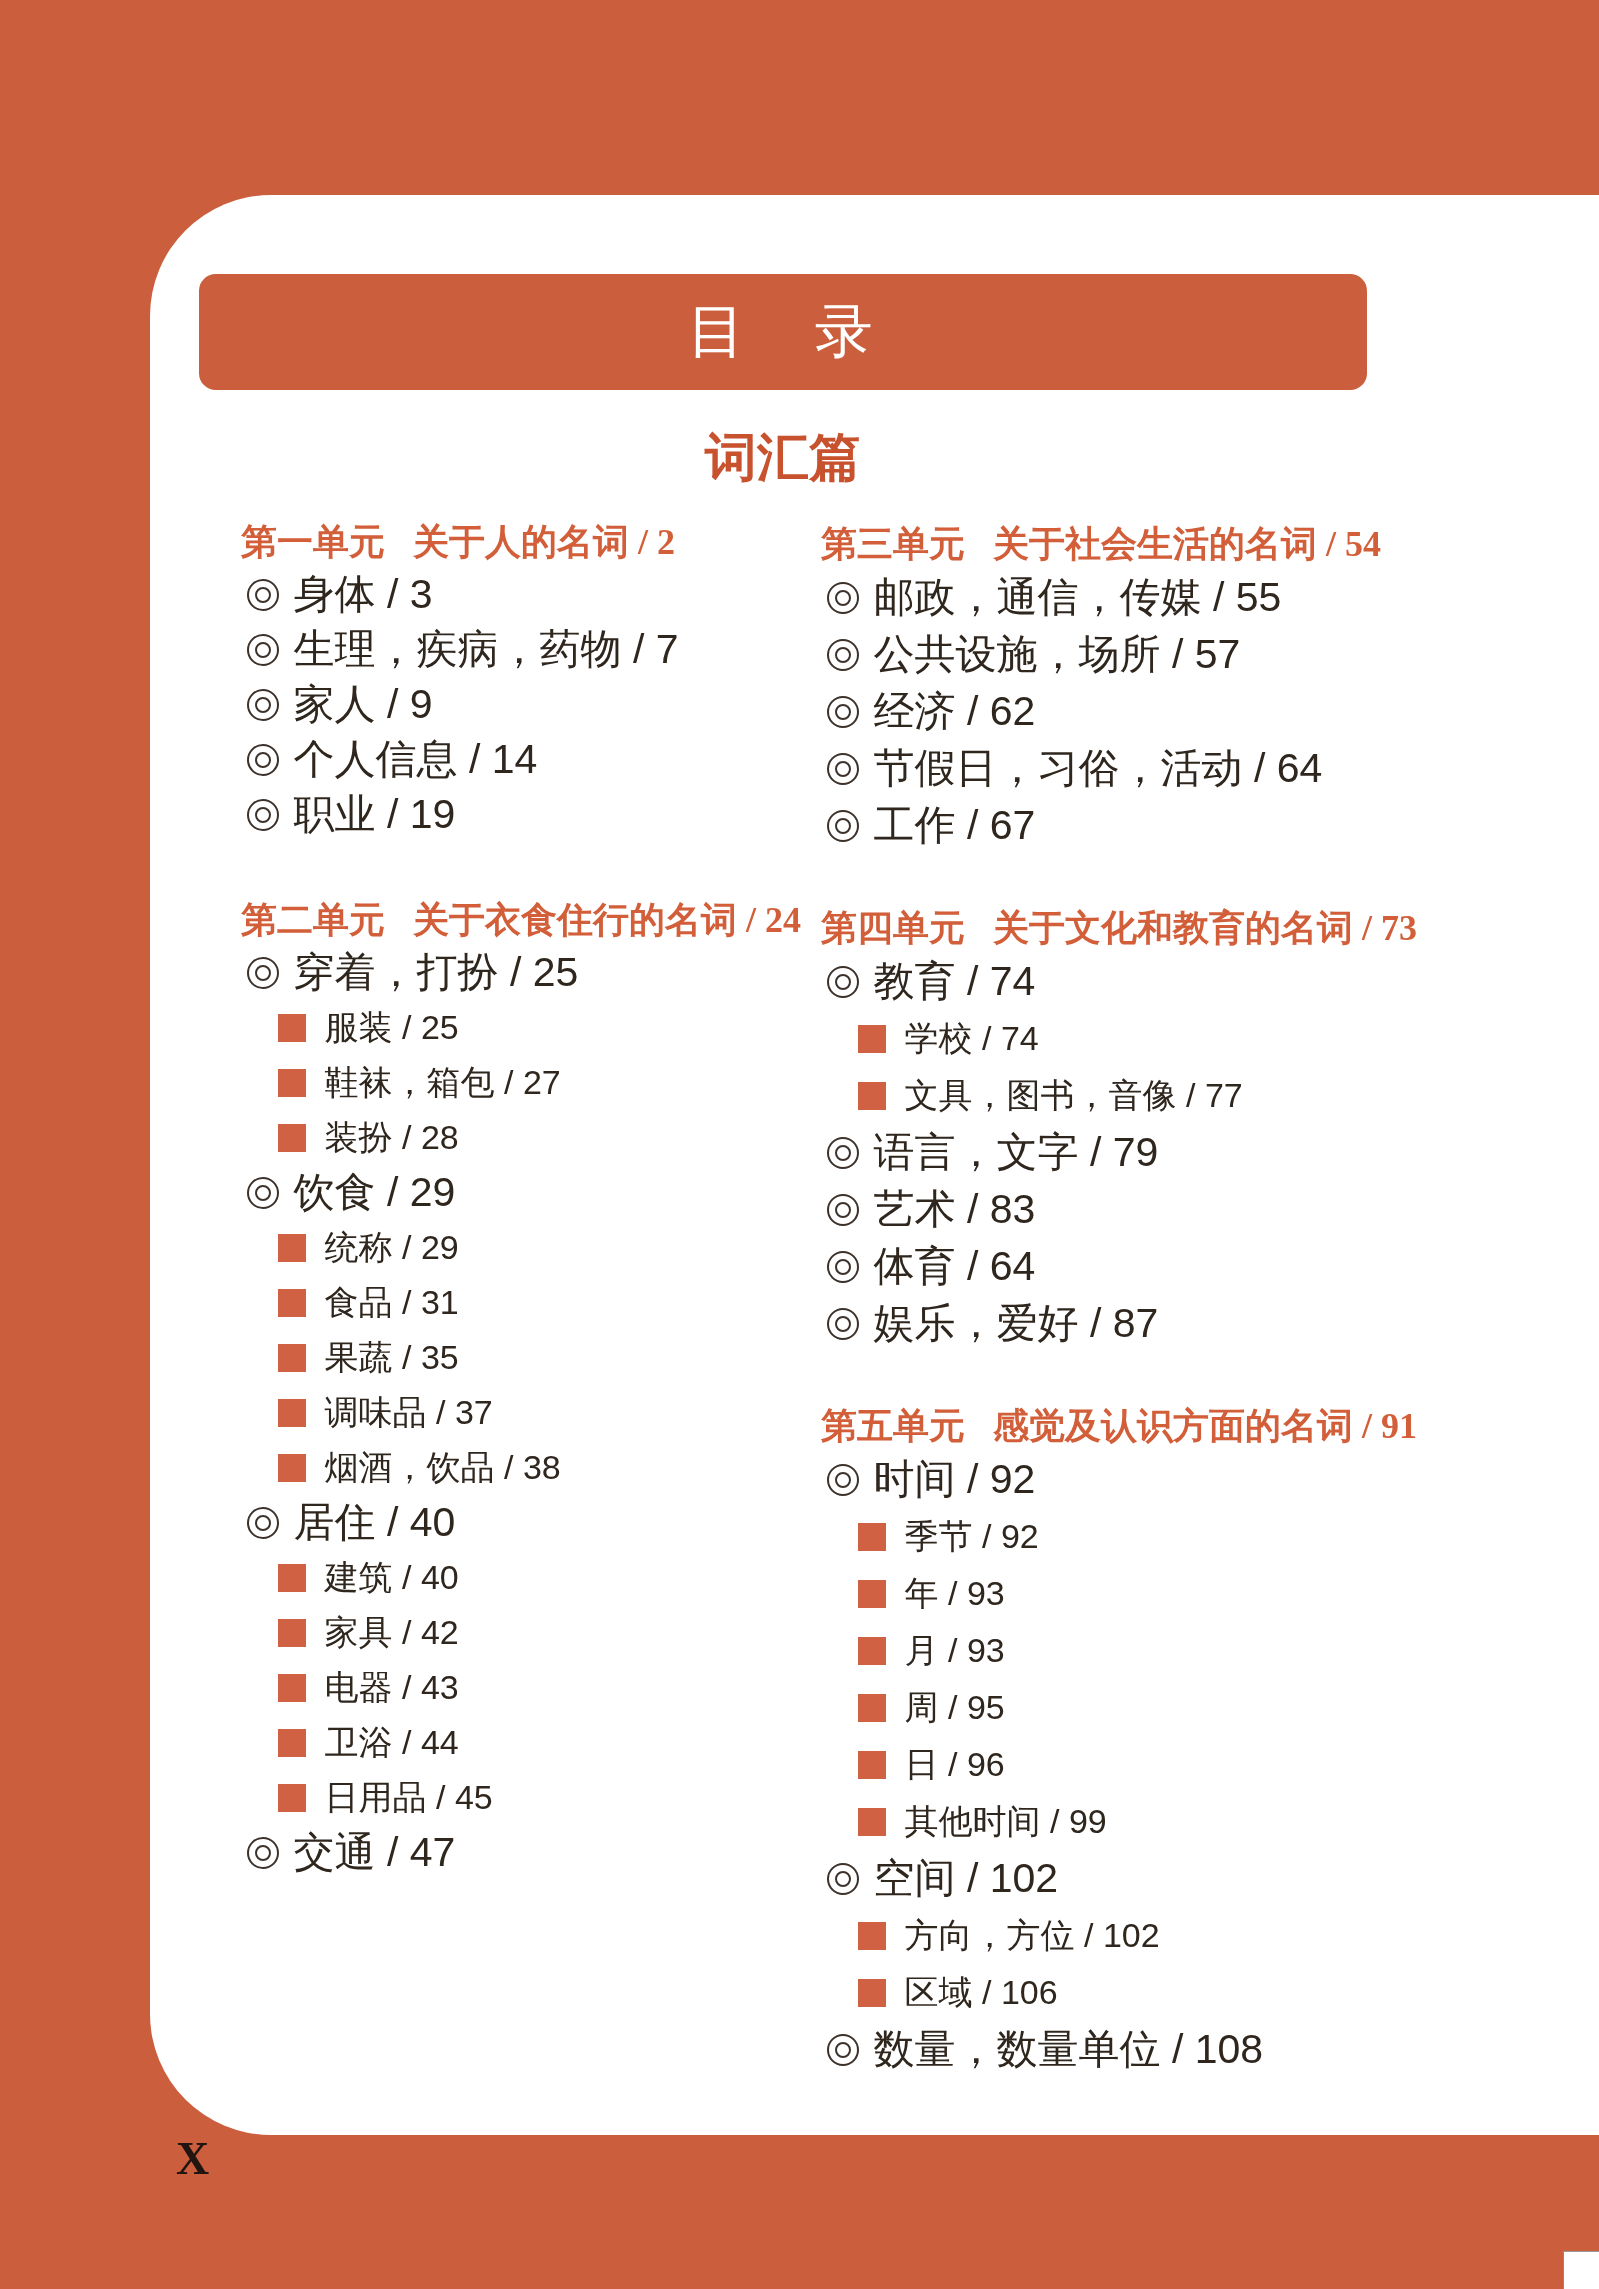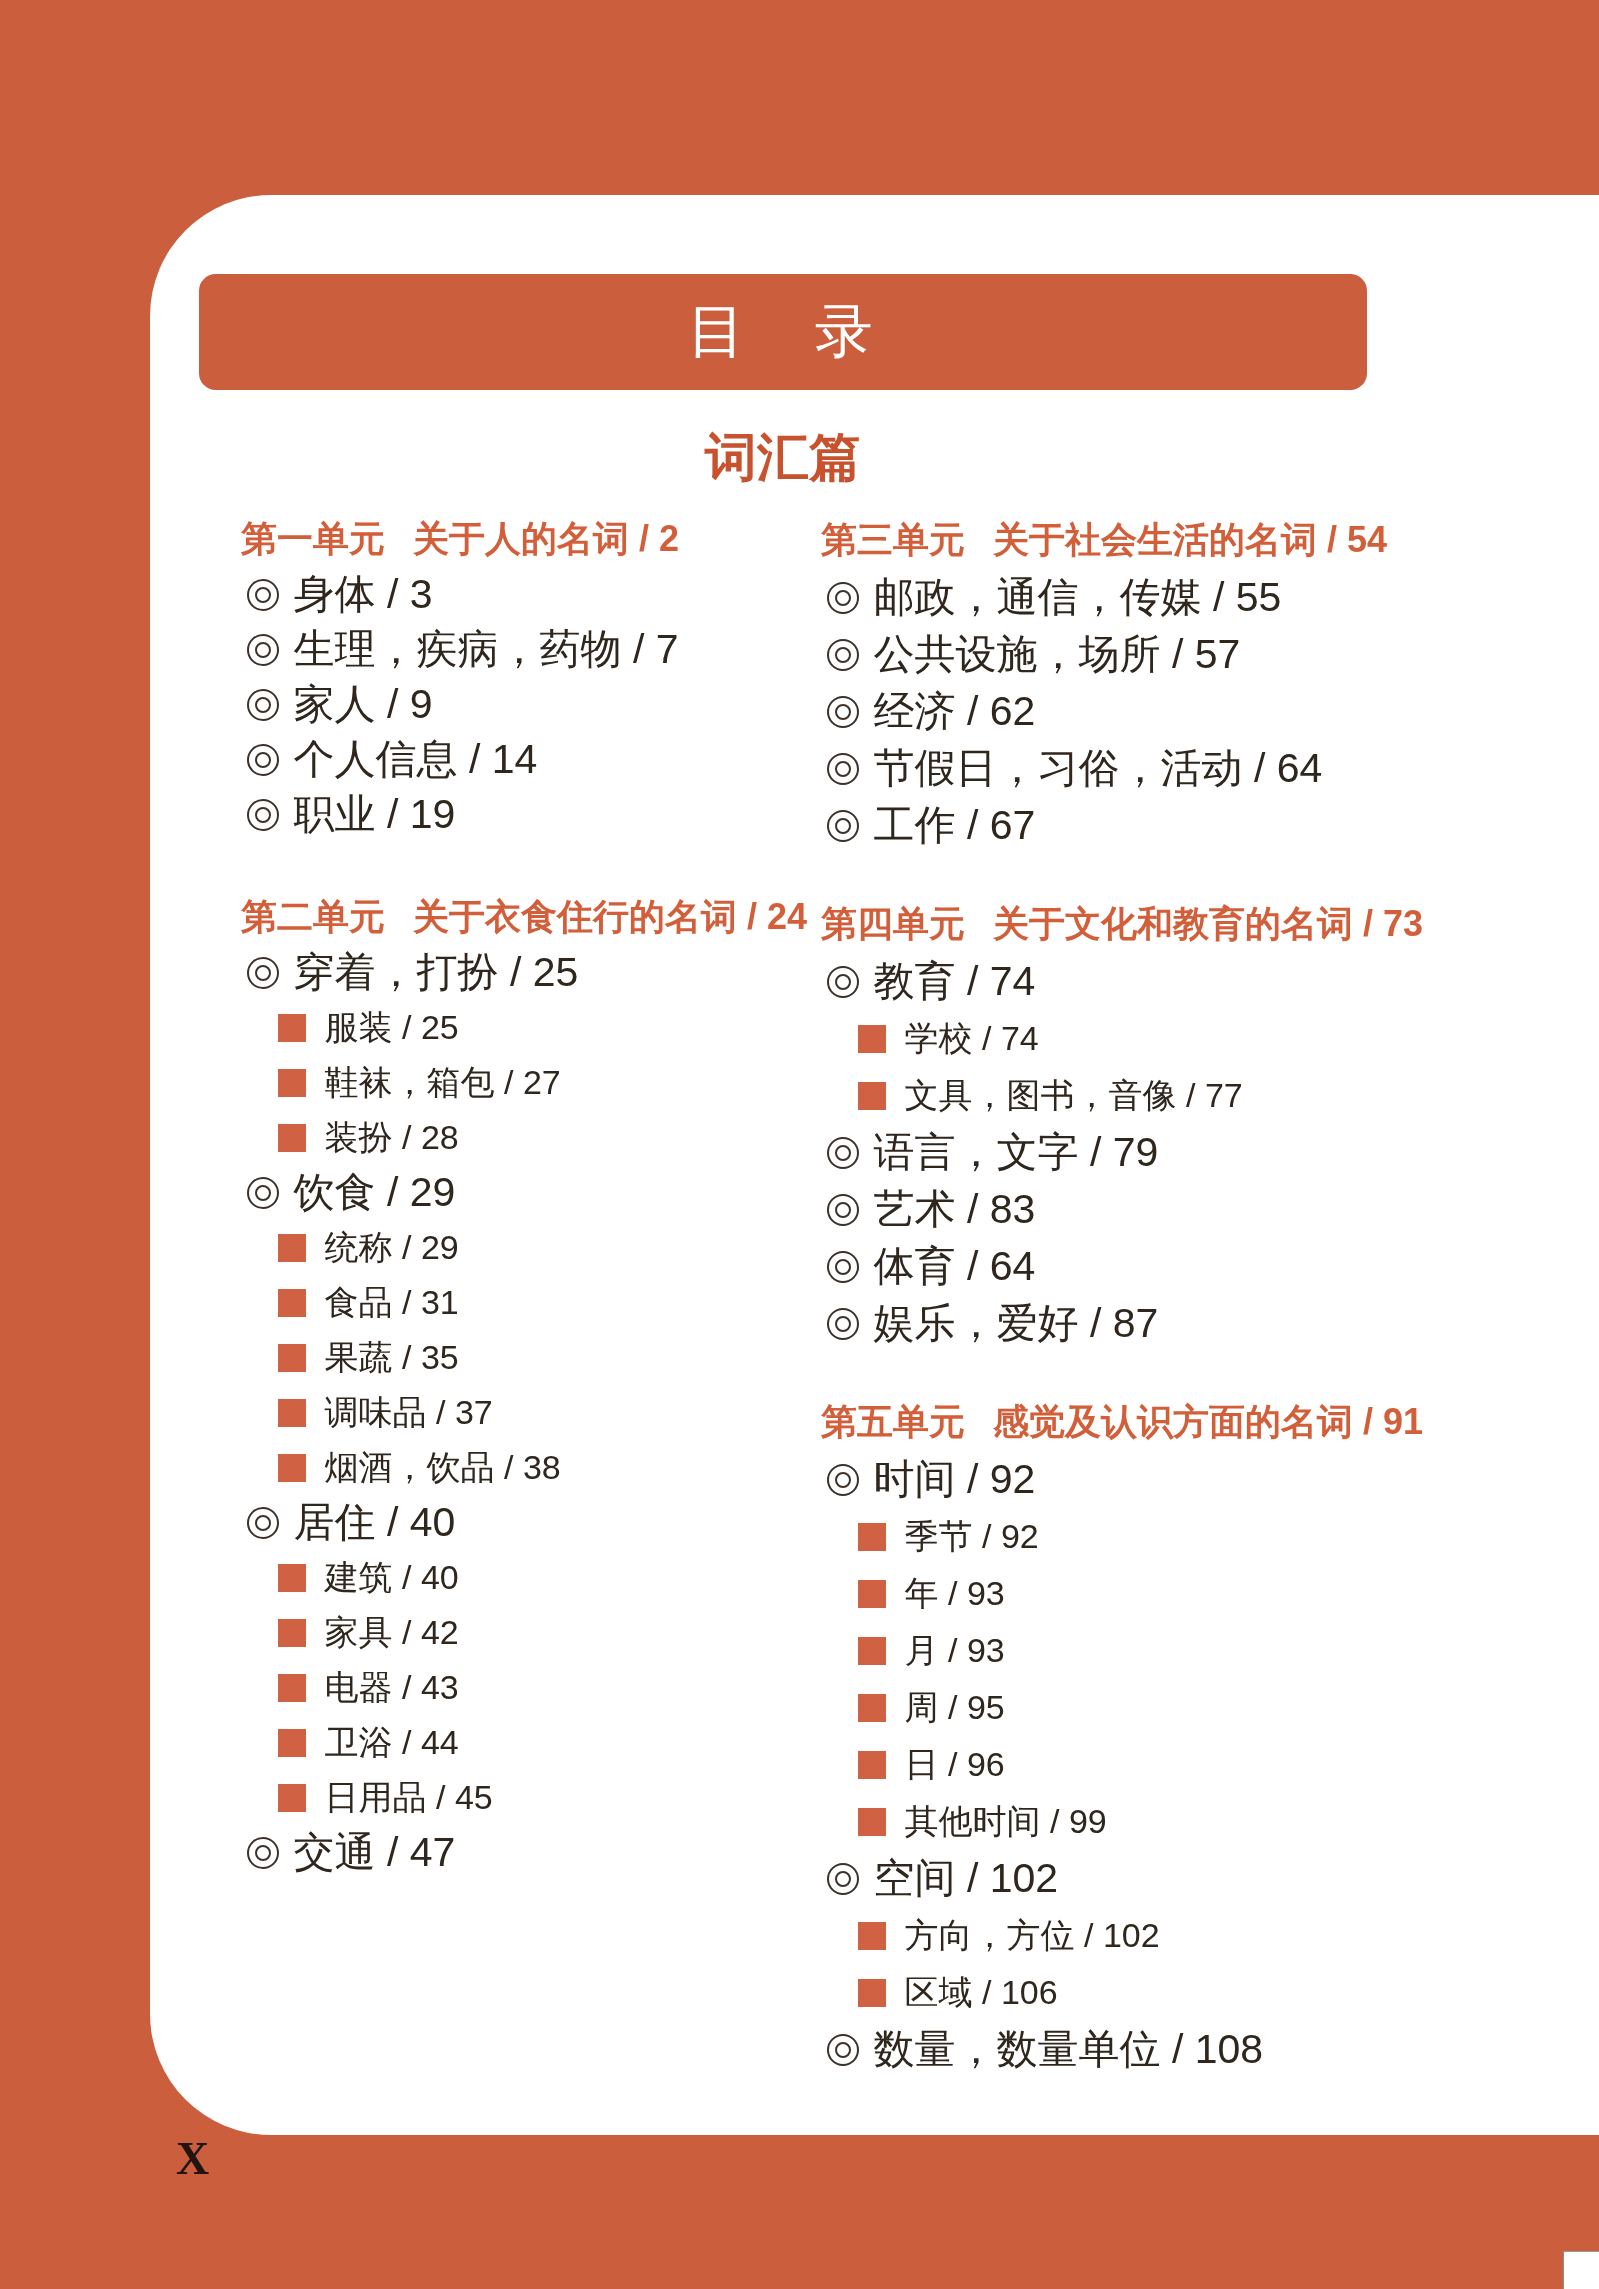--- a/index.html
+++ b/index.html
@@ -37,22 +37,22 @@
   }
   .col{position:absolute;top:512px;}
   .col-1{left:241px;width:557px;}
   .col-2{left:821px;width:594px;}
   .toc-section + .toc-section{display:block;}
   .col-1 .toc-section + .toc-section{margin-top:48px;}
   .col-2 .toc-section + .toc-section{margin-top:42px;}
   .col-1 .unit-heading,.col-1 .item{height:55px;}
   .col-2 .unit-heading,.col-2 .item{height:57px;}
   .unit-heading{
-    display:flex;align-items:center;white-space:nowrap;
-    color:var(--unit-color);font-weight:bold;font-size:36px;
+    display:flex;align-items:flex-end;white-space:nowrap;
+    color:var(--unit-color);font-weight:bold;font-size:36px;font-family:Liberation Serif, serif;
   }
   .unit-num{margin-right:28px;}
   .item{display:flex;align-items:center;white-space:nowrap;color:var(--text);}
   .item.l1{padding-left:5.6px;font-size:41px;}
   .item.l2{
     padding-left:37px;font-size:34px;
     font-family:Liberation Sans, sans-serif;
   }
   .ring{
     box-sizing:border-box;flex:none;width:32px;height:32px;

